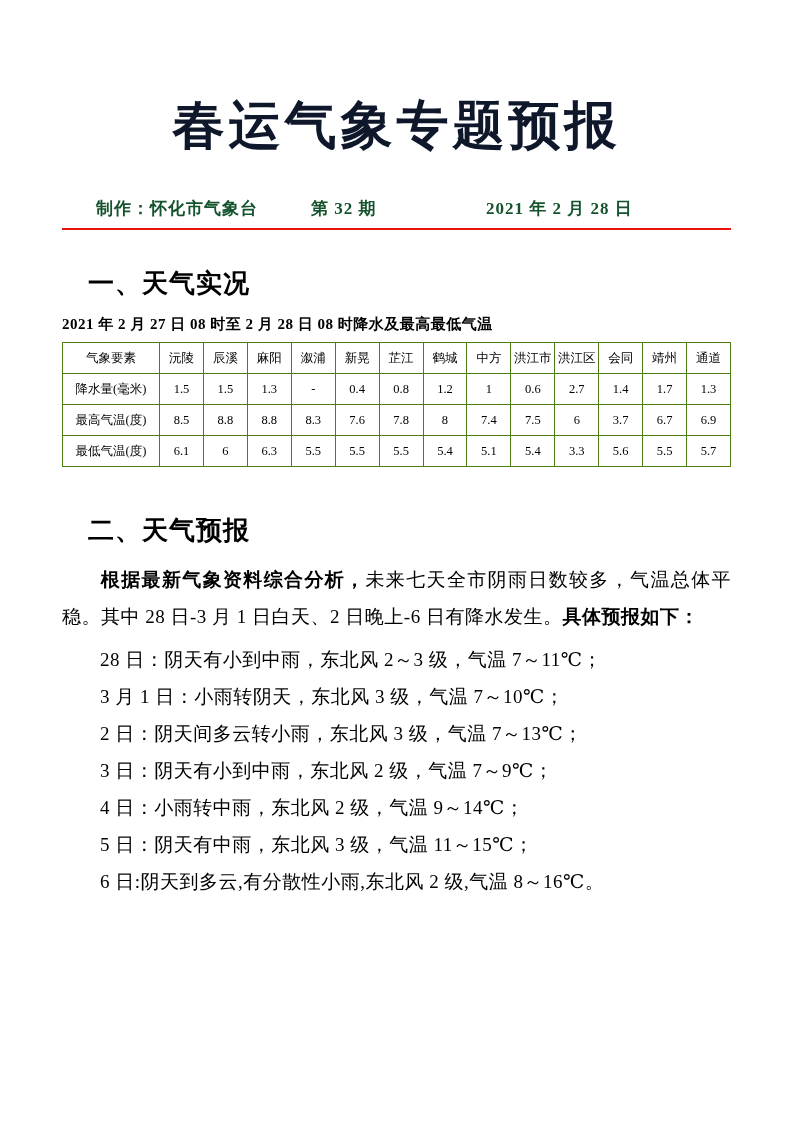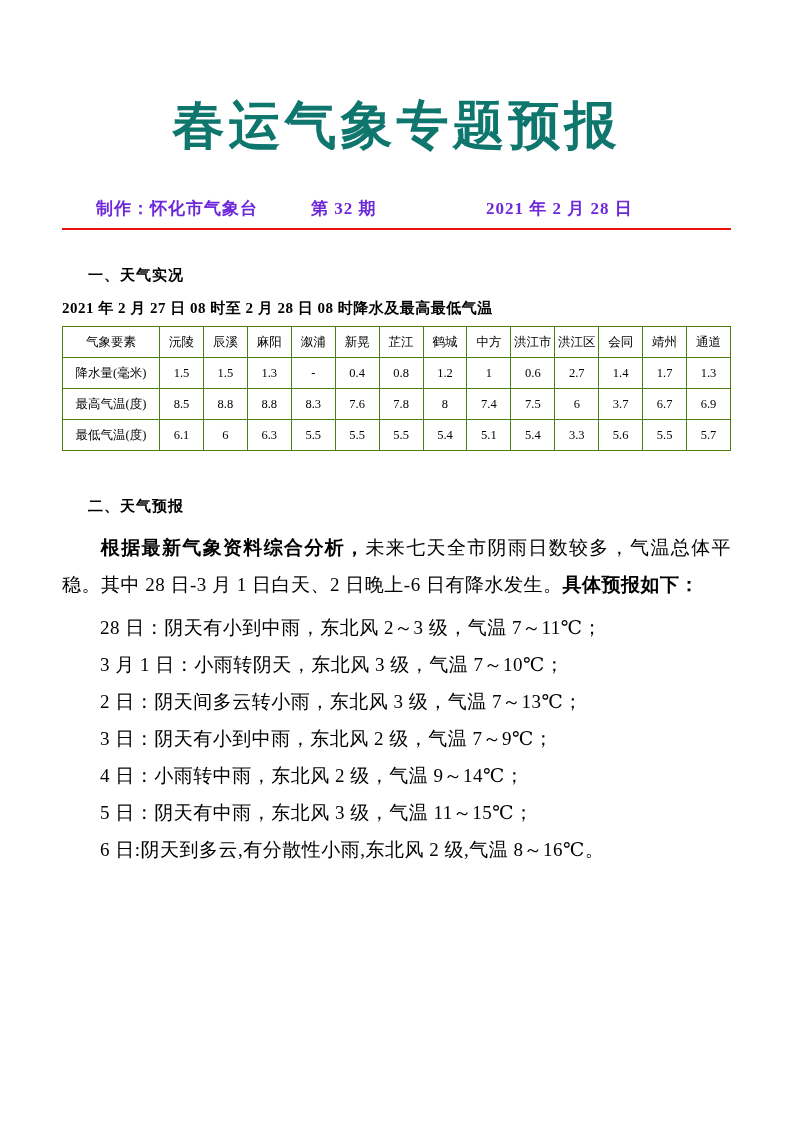--- a/index.html
+++ b/index.html
@@ -17,34 +17,34 @@
   }
   .page {
     position: relative;
     width: 793px;
     height: 1122px;
     box-sizing: border-box;
     padding: 0 62px;
   }
   .doc-title {
     text-align: center;
-    color: #0f766e;
+    color: #0f172a;
     font-family: "DejaVu Serif", "Liberation Serif", serif;
     font-weight: bold;
     font-size: 52px;
     letter-spacing: 4px;
     margin: 0;
     padding-top: 96px;
     line-height: 1.1;
   }
   .byline-row {
     display: flex;
     align-items: baseline;
     justify-content: center;
-    color: #6d28d9;
+    color: #14532d;
     font-weight: bold;
     font-size: 17px;
     margin-top: 44px;
     padding: 0 34px 0 34px;
   }
   .byline-maker {
     width: 215px;
     text-align: left;
     letter-spacing: 1px;
   }
@@ -58,21 +58,21 @@
     text-align: left;
     letter-spacing: 1px;
   }
   .red-rule {
     border: 0;
     border-top: 2px solid #e8120a;
     margin: 8px 0 0 0;
   }
   .section-heading {
     font-weight: bold;
-    font-size: 15px;
+    font-size: 26px;
     margin: 36px 0 0 26px;
     letter-spacing: 1px;
   }
   .table-caption {
     text-align: left;
     font-weight: bold;
     font-size: 15px;
     margin: 14px 0 8px 0;
     letter-spacing: 0.5px;
   }

